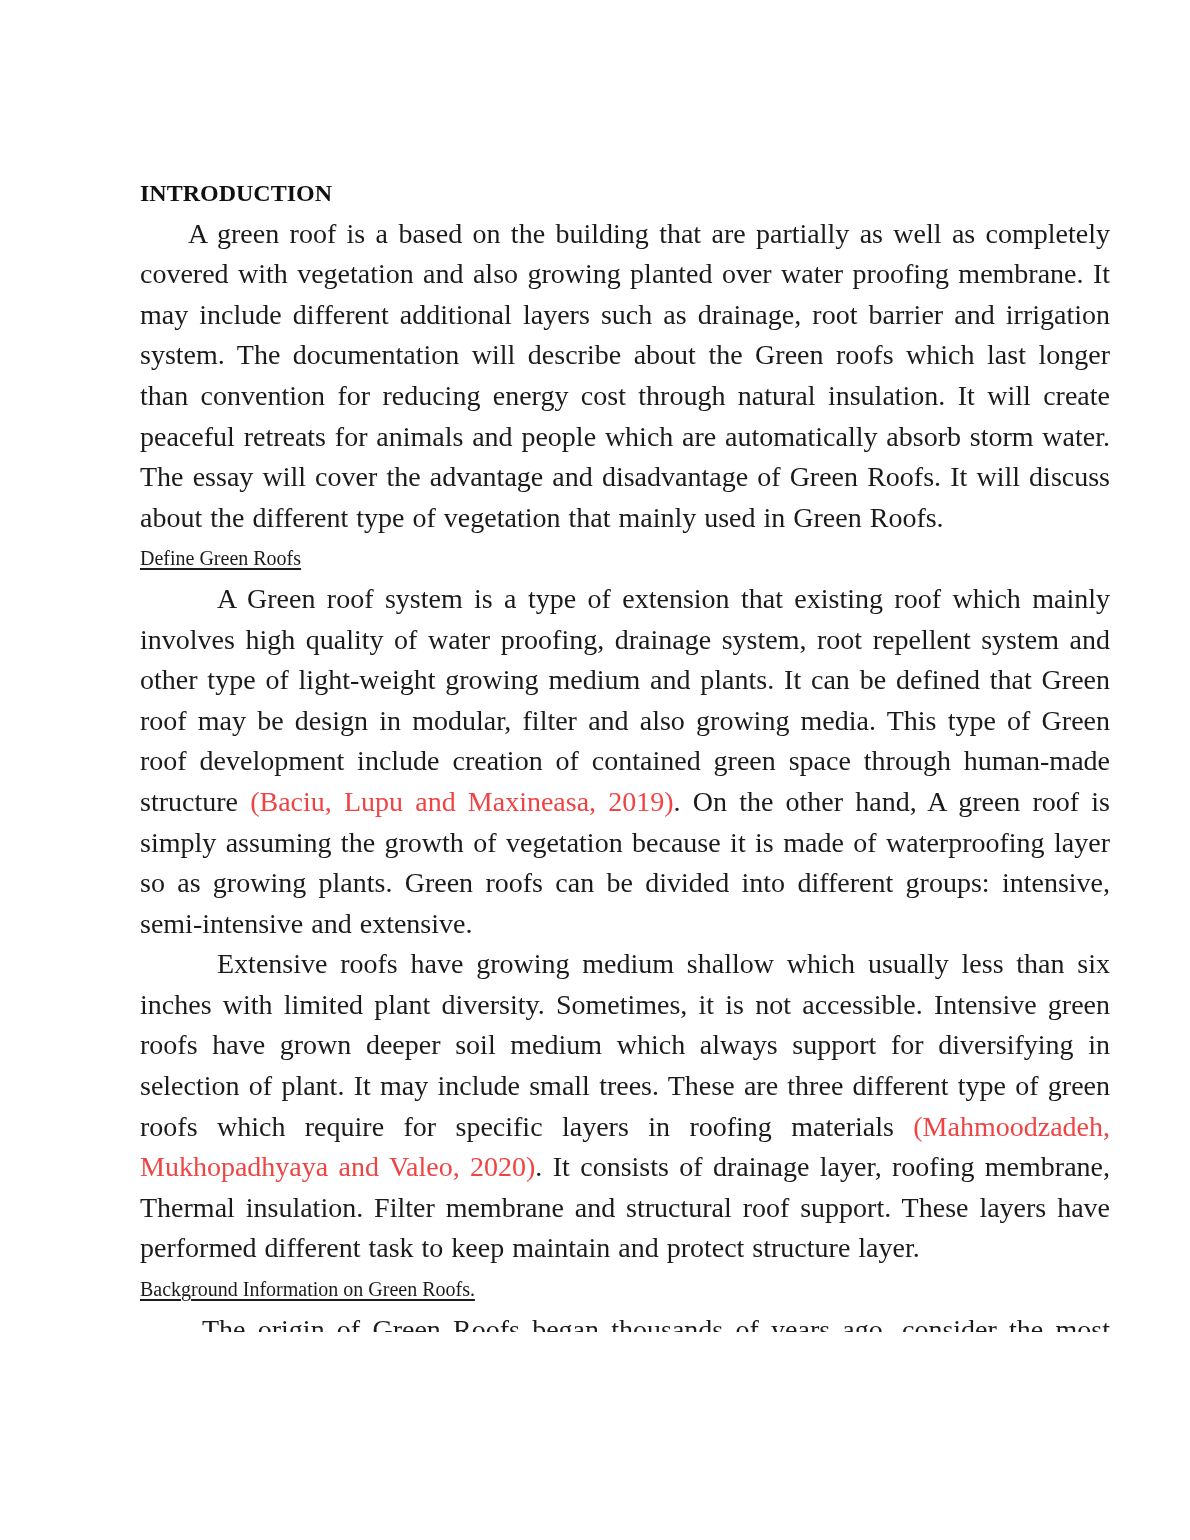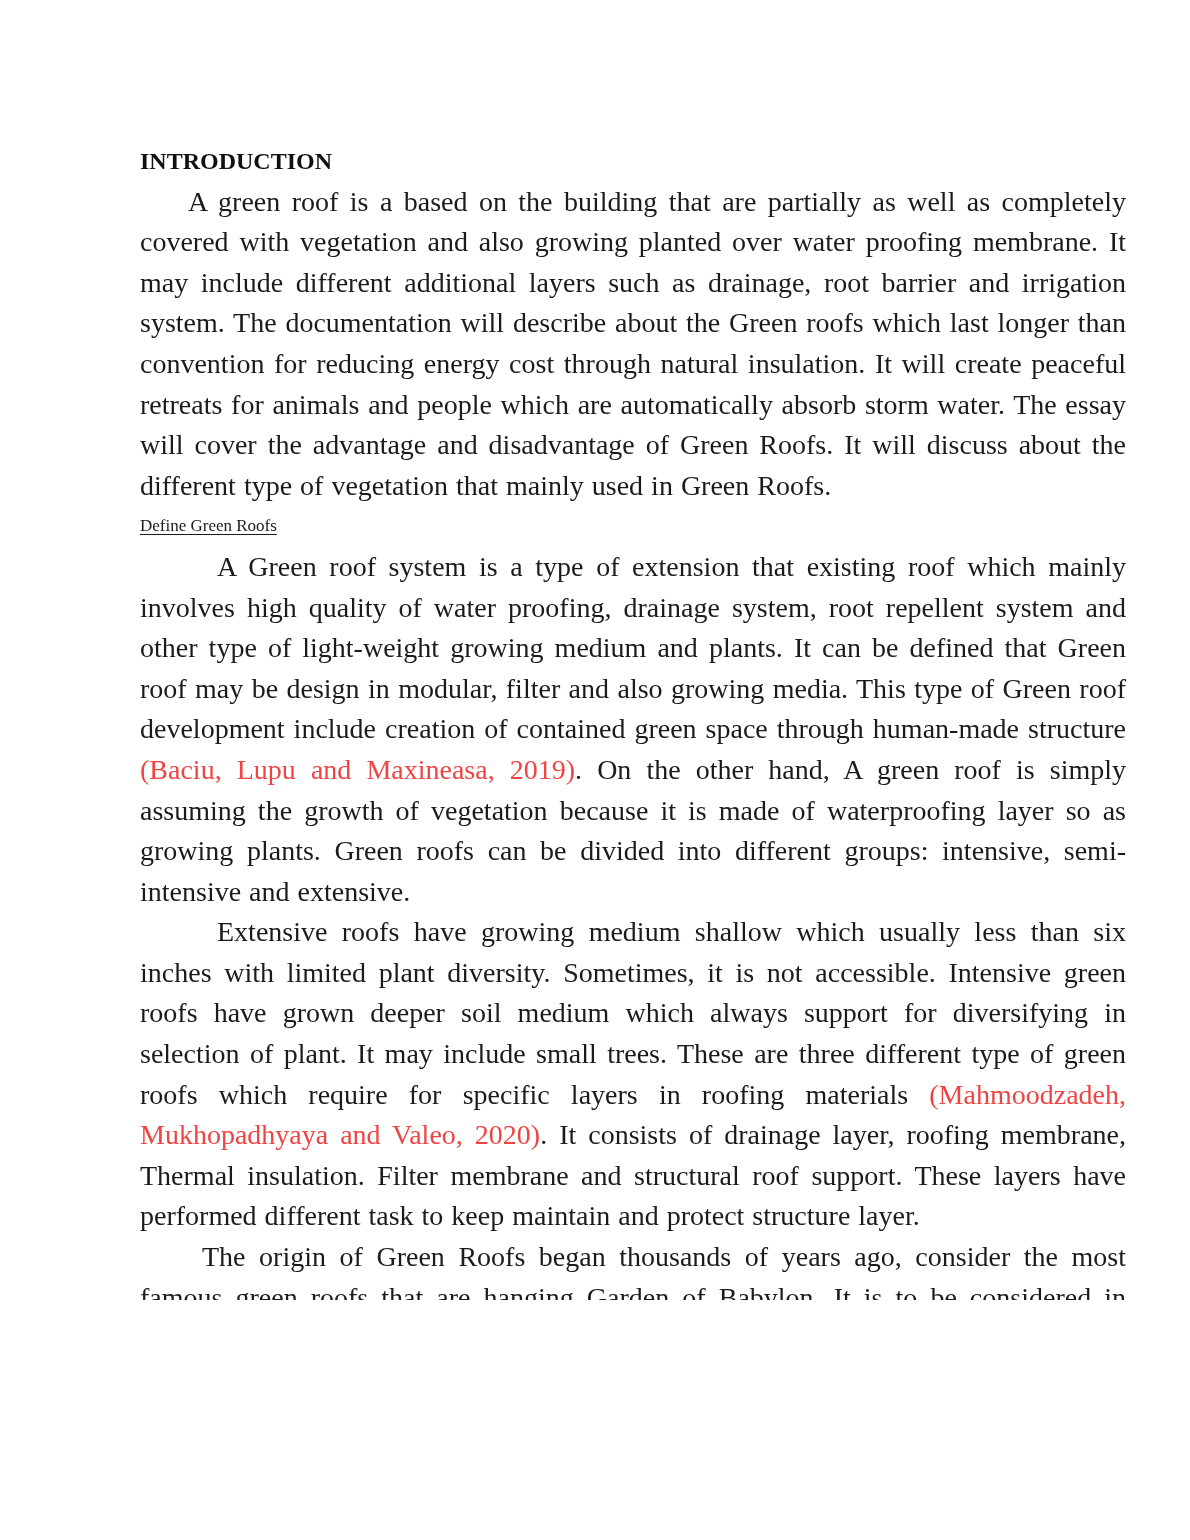--- a/index.html
+++ b/index.html
@@ -13,32 +13,33 @@
     font-family: "Liberation Serif", "DejaVu Serif", serif;
     color: #1b1b1b;
     -webkit-font-smoothing: antialiased;
   }
   .page {
     position: relative;
     box-sizing: border-box;
     width: 1190px;
     height: 1300px;
     background: #ffffff;
-    padding: 141px 64px 0 140px;
+    padding: 141px 80px 0 140px;
     overflow: hidden;
+    margin-top: 32px;
   }
   .heading {
     font-size: 24px;
     font-weight: bold;
     line-height: 40.6px;
     margin: 0;
     color: #111111;
   }
   .subheading {
-    font-size: 17px;
+    font-size: 20px;
     font-weight: normal;
     text-decoration: underline;
     text-underline-offset: 3px;
     line-height: 40.6px;
     margin: 0;
   }
   .para {
     font-size: 28px;
     line-height: 40.6px;
     margin: 0;
@@ -68,18 +69,19 @@
 
   <p class="para indent-a"><span>A green roof is a based on the building that are partially as well as completely covered with vegetation and also growing planted over water proofing membrane. It may include different additional layers such as drainage, root barrier and irrigation system. The documentation will describe about the Green roofs which last longer than convention for reducing energy cost through natural insulation. It will create peaceful retreats for animals and people which are automatically absorb storm water. The essay will cover the advantage and disadvantage of Green Roofs.  It will discuss about the different type of vegetation that mainly used in Green Roofs.</span></p>
 
 
   <h2 class="subheading">Define Green Roofs</h2>
 
   <p class="para indent-b"><span>A Green roof system is a type of extension that existing roof which mainly involves high quality of water proofing, drainage system, root repellent system and other type of light-weight growing medium and plants. It can be defined that Green roof may be design in modular, filter and also growing media. This type of Green roof development include creation of contained green space through human-made structure </span><span class="citation">(Baciu, Lupu and Maxineasa, 2019)</span><span>. On the other hand, A green roof is simply assuming the growth of vegetation because it is made of waterproofing layer so as growing plants. Green roofs can be divided into different groups: intensive, semi-intensive and extensive.</span></p>
 
   <p class="para indent-b"><span>Extensive roofs have growing medium shallow which usually less than six inches with limited plant diversity. Sometimes, it is not accessible. Intensive green roofs have grown deeper soil medium which always support for diversifying in selection of plant. It may include small trees. These are three different type of green roofs which require for specific layers in roofing materials </span><span class="citation">(Mahmoodzadeh, Mukhopadhyaya and Valeo, 2020)</span><span>. It consists of drainage layer, roofing membrane, Thermal insulation. Filter membrane and structural roof support. These layers have performed different task to keep maintain and protect structure layer.</span></p>
 
+  <h2 class="subheading">Background Information on Green Roofs.</h2>
 
   <p class="para indent-c"><span>The origin of Green Roofs began thousands of years ago, consider the most famous green roofs that are hanging Garden of Babylon. It is to be considered in seven wonders of ancient world and also constructed around 500 B.C. The extensive green roofs are basically lightweight adaptation of sod roofs which help for reconstructing the overall design structure. It is the most extensive Green roof that beneficial for resolving urban environmental problems and issues. In</span></p>
 
   <div class="page-footer">3</div>
 
 </div>
 
 </body></html>

